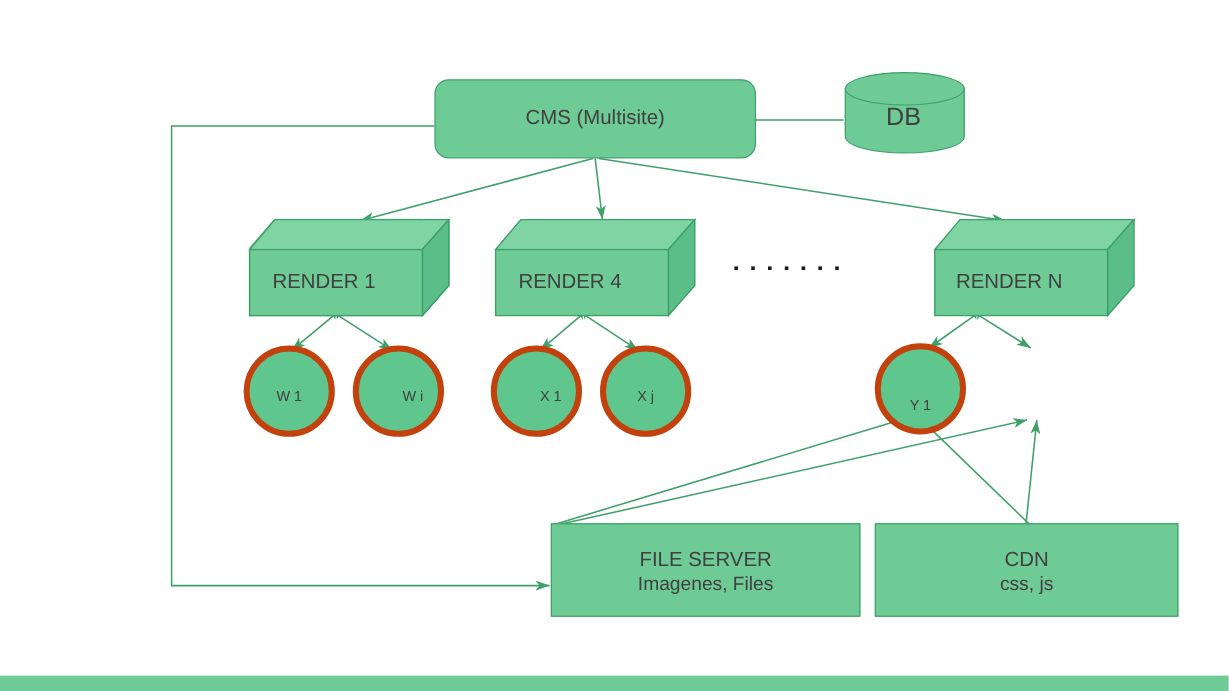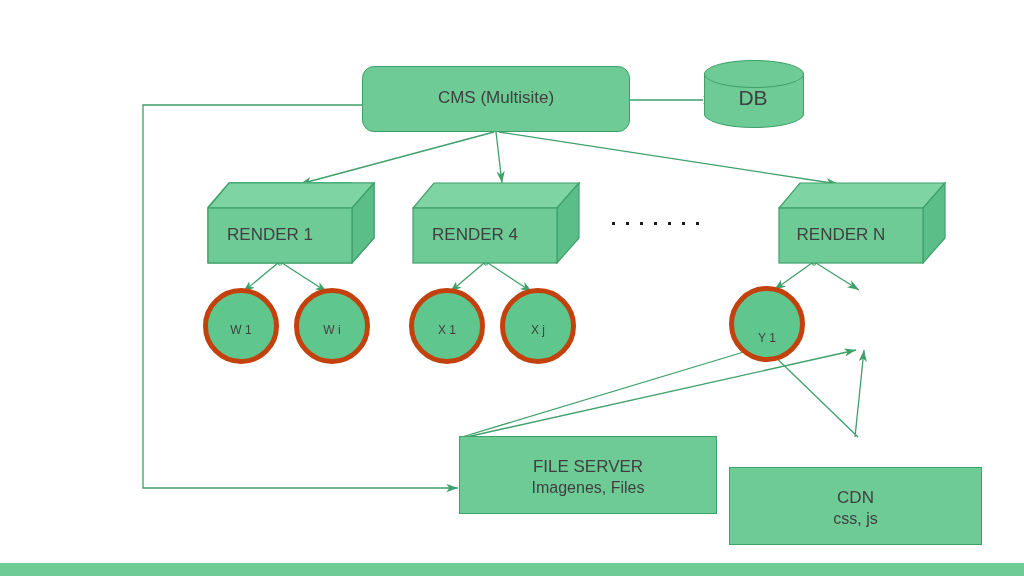--- a/index.html
+++ b/index.html
@@ -203,39 +203,39 @@
       <polygon points="167,1 167,56 145,81 145,26" fill="#5BBE88" stroke="#3FA06A" stroke-width="1.2"></polygon>
       <rect x="1" y="26" width="144" height="55" fill="#6ECB96" stroke="#3FA06A" stroke-width="1.2"></rect>
     </svg>
     <div class="node-label" style="top:43px; left:-22px; width:170px; font-size:17px;">RENDER N</div>
   </div>
 
   <div class="node circle" style="left:203px; top:288px; width:76px; height:76px;">
     <div class="node-label" style="top:30px; font-size:12px;">W 1</div>
   </div>
   <div class="node circle" style="left:294px; top:288px; width:76px; height:76px;">
-    <div class="node-label" style="top:30px; font-size:12px;">W i</div>
+    <div class="node-label" style="top:30px; font-size:12px;padding-left:12px;">W i</div>
   </div>
 
   <div class="node circle" style="left:409px; top:288px; width:76px; height:76px;">
-    <div class="node-label" style="top:30px; font-size:12px;">X 1</div>
+    <div class="node-label" style="top:30px; font-size:12px;padding-left:12px;">X 1</div>
   </div>
   <div class="node circle" style="left:500px; top:288px; width:76px; height:76px;">
     <div class="node-label" style="top:30px; font-size:12px;">X j</div>
   </div>
 
   <div class="node circle" style="left:729px; top:286px; width:76px; height:76px;">
     <div class="node-label" style="top:40px; font-size:12px;">Y 1</div>
   </div>
 
   <div class="node rect-box" style="left:459px; top:436px; width:258px; height:78px;">
     <div class="node-label" style="top:20px; font-size:17px;">FILE SERVER</div>
     <div class="node-label" style="top:42px; font-size:16px;">Imagenes, Files</div>
   </div>
 
-  <div class="node rect-box" style="left:729px; top:436px; width:253px; height:78px;margin-top:31px;">
+  <div class="node rect-box" style="left:729px; top:436px; width:253px; height:78px;">
     <div class="node-label" style="top:20px; font-size:17px;">CDN</div>
     <div class="node-label" style="top:42px; font-size:16px;">css, js</div>
   </div>
 
   <div id="bottom-bar"></div>
 
 </div>
 
 </body></html>

